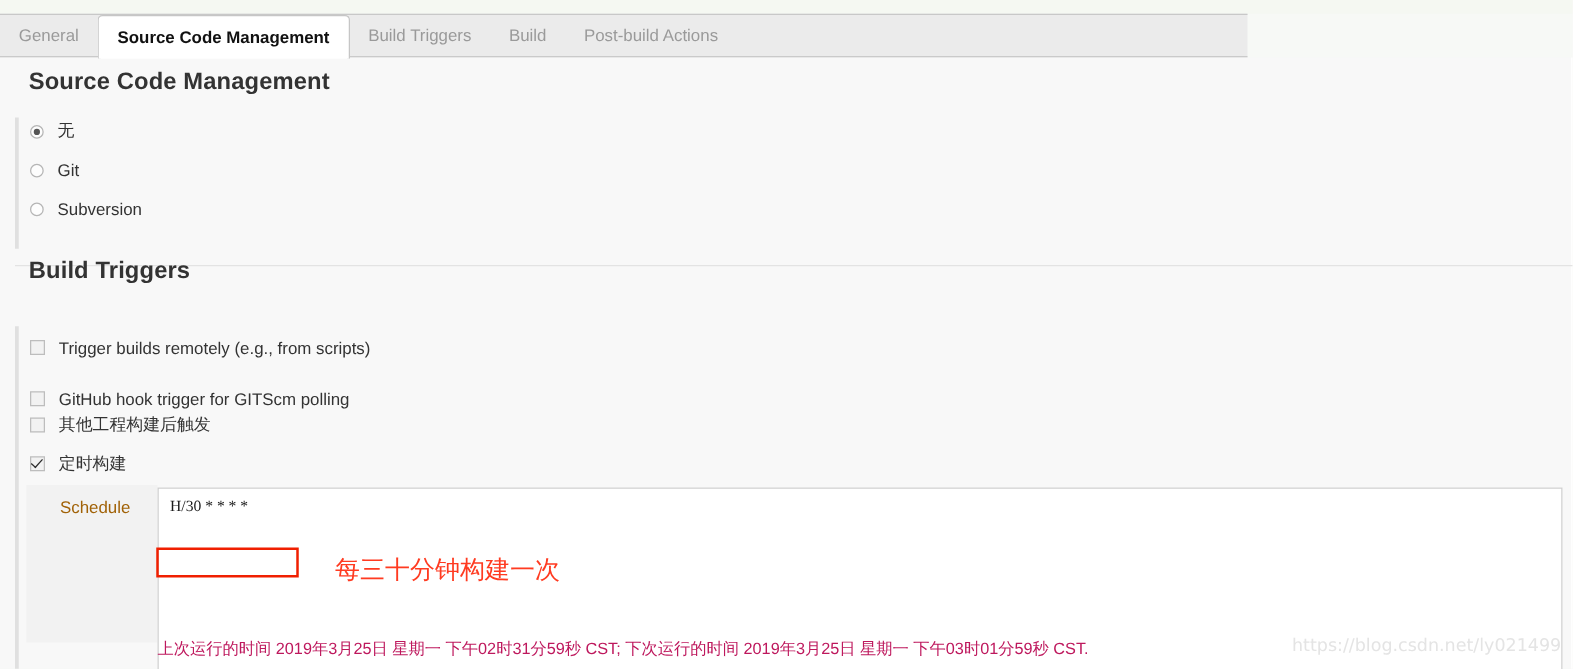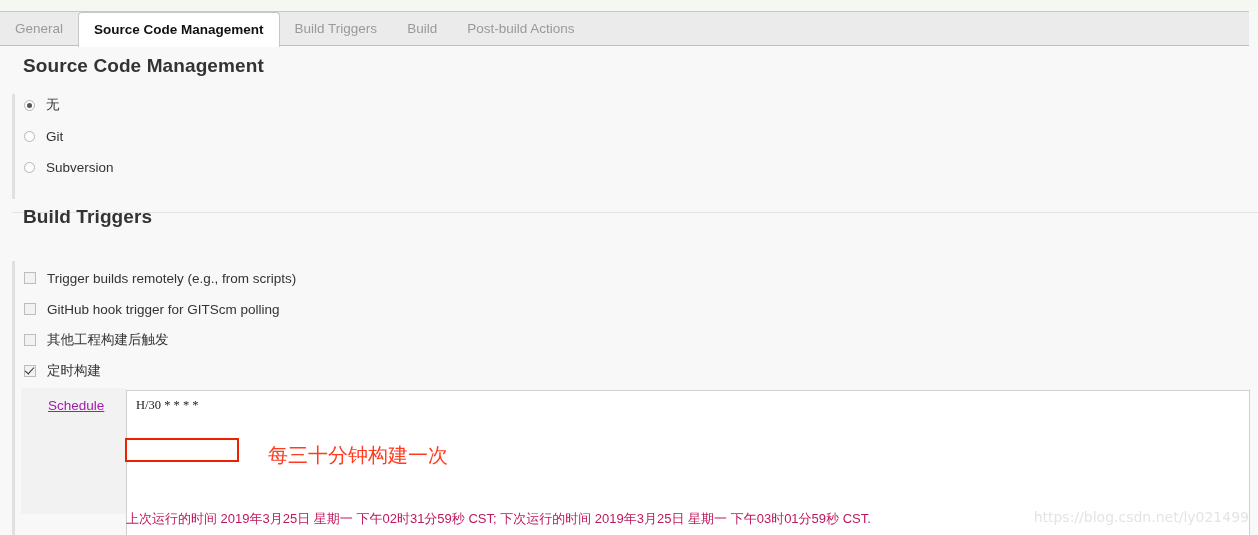--- a/index.html
+++ b/index.html
@@ -22,21 +22,21 @@
     position: absolute;
     left: 0; top: 0;
     width: 1258px; height: 11px;
     background: #f5f8f2;
   }
 
   
   .tabbar {
     position: absolute;
     left: 0; top: 11px;
-    width: 1249px; height: 35px;
+    width: 998px; height: 35px;
     background: #ebebeb;
     border-top: 1px solid #c8c8c8;
     border-bottom: 1px solid #c0c0c0;
     box-sizing: border-box;
   }
   .tabs {
     position: absolute;
     left: 0; top: 0;
     height: 34px;
     display: flex;
@@ -157,22 +157,21 @@
   .sched-labelcell {
     position: absolute;
     left: 21px; top: 342px;
     width: 105px; height: 126px;
     background: #f2f2f2;
   }
   .sched-label {
     position: absolute;
     left: 48px; top: 352px;
     font-size: 13.5px;
-    color: #a21caf;
-    text-decoration: underline;
+    color: #a16207;
   }
 
   .sched-textarea {
     position: absolute;
     left: 126px; top: 344px;
     width: 1124px; height: 164px;
     background: #ffffff;
     border: 1px solid #cfcfcf;
     box-sizing: border-box;
   }
@@ -257,21 +256,21 @@
 
   <div class="divider"></div>
 
   <div class="section-title" id="bt-title">Build Triggers</div>
   <div class="rail" id="rail-bt"></div>
   <div id="bt-options">
       <div class="opt-row" style="top: 222px;">
         <span class="check-box"></span>
         <span class="label">Trigger builds remotely (e.g., from scripts)</span>
       </div>
-      <div class="opt-row" style="top: 253px; align-items: center;">
+      <div class="opt-row" style="top: 263px; align-items: center;">
         <span class="check-box"></span>
         <span class="label">GitHub hook trigger for GITScm polling</span>
       </div>
       <div class="opt-row" style="top: 284px;">
         <span class="check-box"></span>
         <span class="label">其他工程构建后触发</span>
       </div>
       <div class="opt-row" style="top: 315px;">
         <span class="check-box checked"></span>
         <span class="label">定时构建</span>

